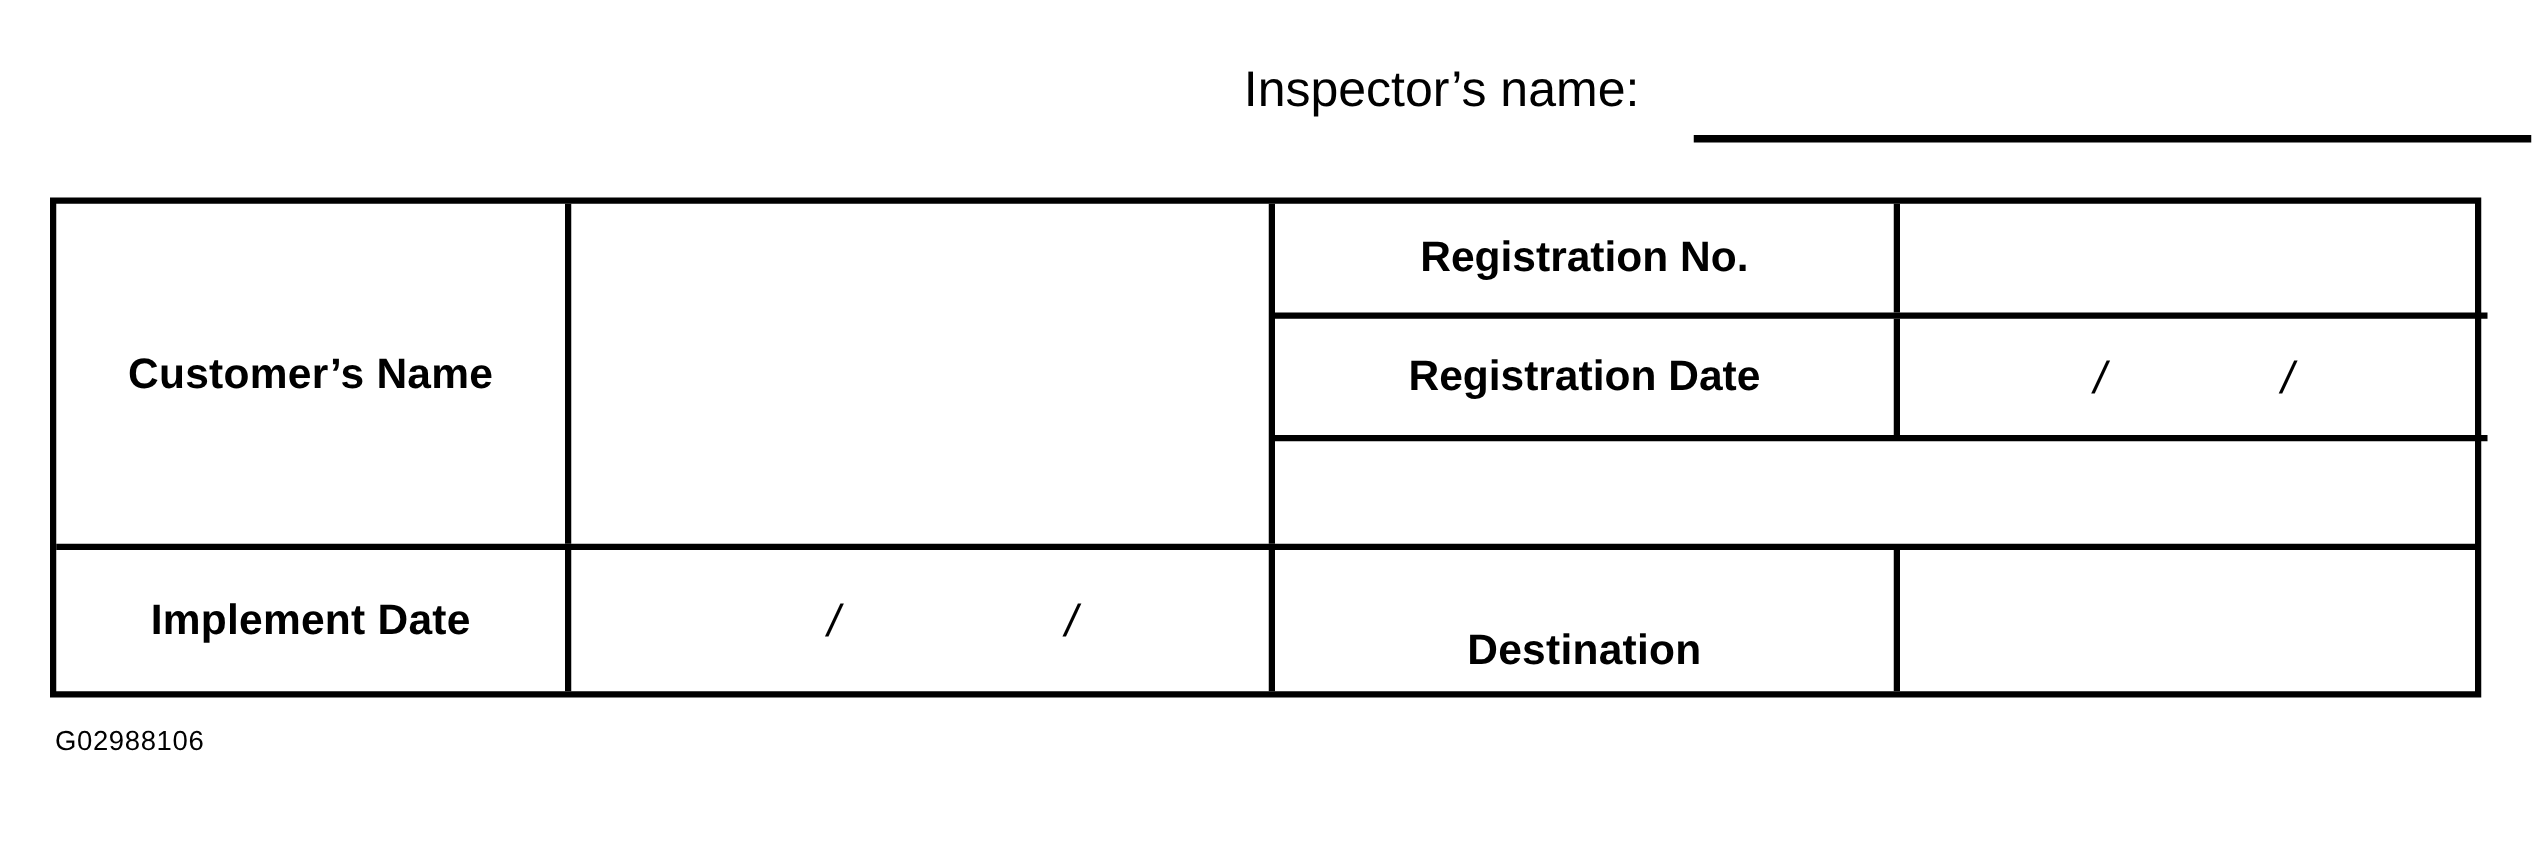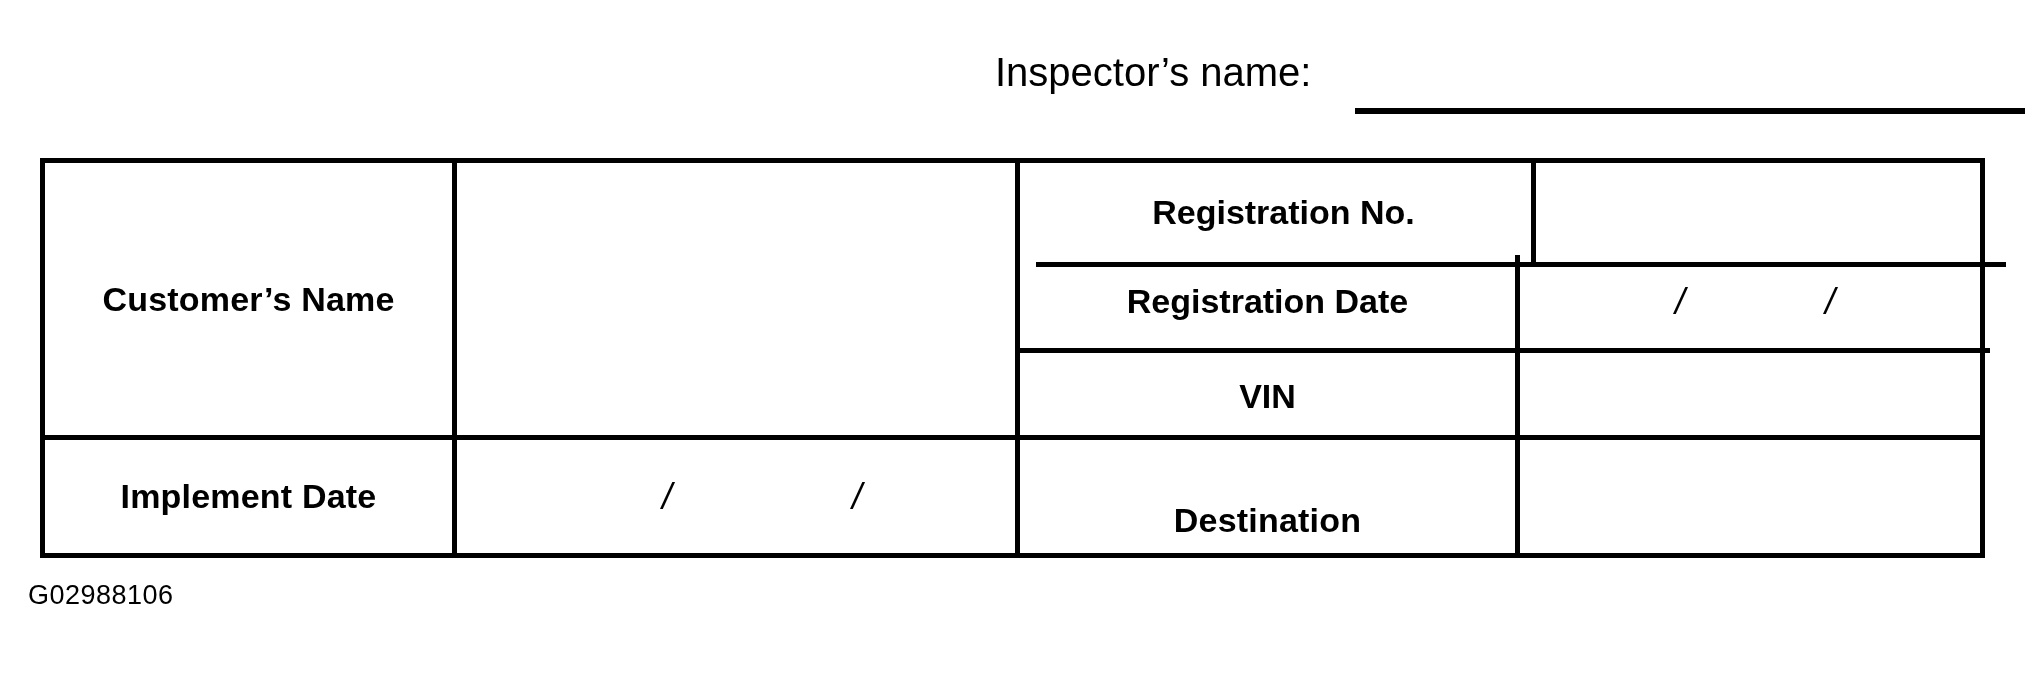--- a/index.html
+++ b/index.html
@@ -109,21 +109,21 @@
   .cell-customer-label { left: 0;     top: 0; width: 407px;  height: 100%; border-radius: 21px; }
   .cell-customer-value { left: 412px; top: 0; width: 558px;  height: 100%; }
 
   
   .rrow {
     position: absolute;
     left: 975px;
     width: 970px;
     box-sizing: border-box;
   }
-  .rrow-1 { top: 0px;   height: 104px; border-bottom: 5px solid #000000; margin-left: 16px; }
+  .rrow-1 { top: 0px;   height: 92px; border-bottom: 5px solid #000000; }
   .rrow-2 { top: 92px;  height: 98px; border-bottom: 5px solid #000000; }
   .rrow-3 { top: 190px; height: 87px; }
 
   .rrow .r-label {
     position: absolute;
     left: 0;
     top: 0;
     width: 495px;
     height: 100%;
     display: flex;
@@ -165,23 +165,23 @@
     line-height: 1;
   }
   .implement-slash-1 { left: 205px; }
   .implement-slash-2 { left: 395px; }
   .year-slash-1 { left: 155px; }
   .year-slash-2 { left: 305px; }
 
   
   .footer-code {
     position: absolute;
-    left: 28px;
+    left: 44px;
     top: 580px;
-    font-size: 27px;
+    font-size: 22px;
     font-weight: 400;
     letter-spacing: 0.5px;
     white-space: nowrap;
   }
 </style>
 </head>
 <body>
 
 <div class="inspector-row">
   <span class="inspector-label">Inspector’s name:</span>
@@ -219,29 +219,20 @@
       </div>
       <div class="vrule vrule-c" style="left:495px;"></div>
       <div class="r-value">
         <div class="date-slots">
           <span class="slash year-slash-1">/</span>
           <span class="slash year-slash-2">/</span>
         </div>
       </div>
     </div>
 
-    <div class="rrow rrow-3">
-      <div class="r-label">
-        <span>VIN</span>
-      </div>
-      <div class="vrule vrule-c" style="left:495px;"></div>
-      <div class="r-value">
-        <span></span>
-      </div>
-    </div>
   </div>
 
   <div class="band-bottom">
 
     <div class="vrule vrule-a"></div>
     <div class="vrule vrule-b"></div>
     <div class="vrule vrule-c"></div>
 
     <div class="cell label-cell cell-implement-label">
       <span>Implement Date</span>

